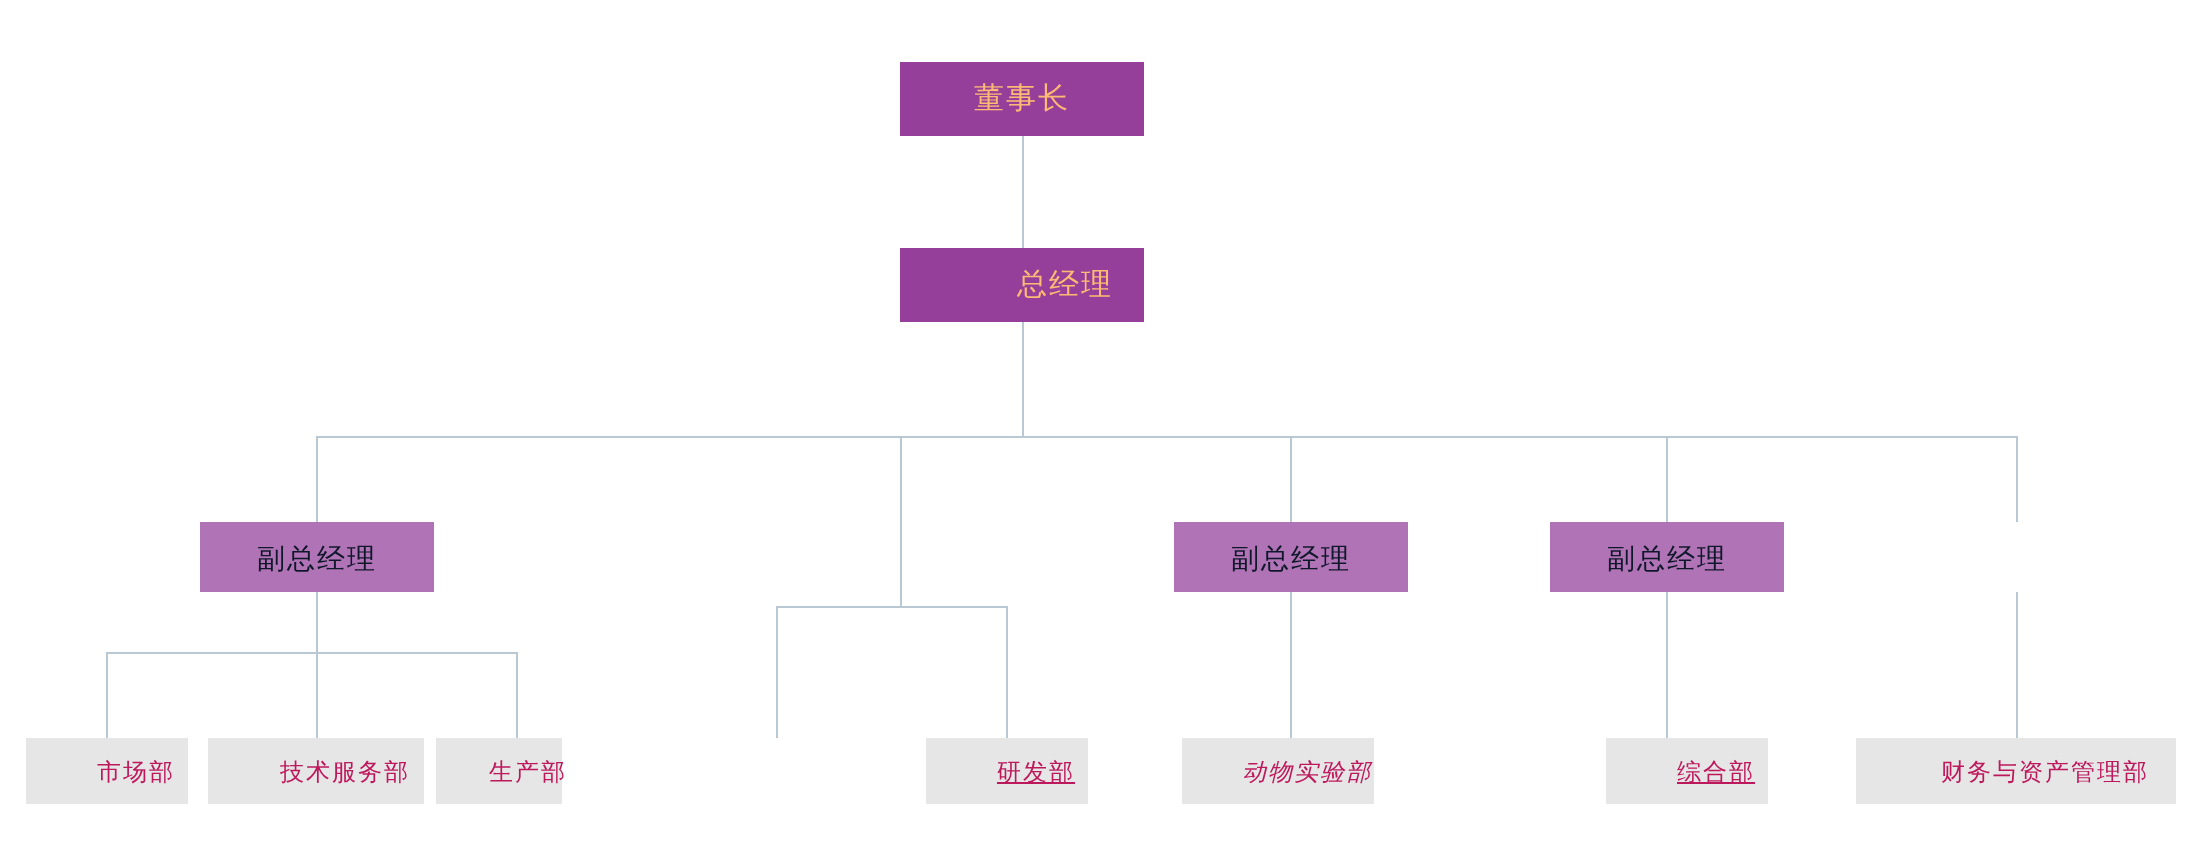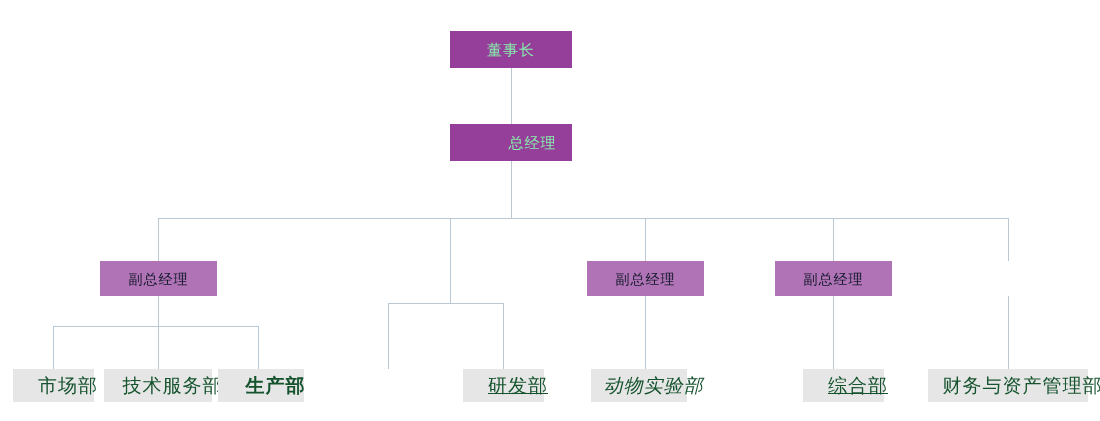--- a/index.html
+++ b/index.html
@@ -37,36 +37,36 @@
     align-items: center;
     justify-content: center;
     text-align: center;
     white-space: nowrap;
     letter-spacing: 1px;
     line-height: 1;
   }
 
   .node.level-1 {
     background: #963f9a;
-    color: #86efac;
+    color: #fdba74;
     font-size: 15px;
     height: 37px;
   }
 
   .node.level-2 {
     background: #b073b5;
     color: #0f172a;
     font-size: 14px;
     height: 35px;
   }
 
   .node.level-3 {
     background: #e6e6e6;
-    color: #14532d;
-    font-size: 19px;
+    color: #be185d;
+    font-size: 12px;
     height: 33px;
     padding-left: 29px;
   }
 </style>
 </head>
 <body>
 
 <div id="org-chart">
 
   <div class="line v" style="left:511px; top:68px; height:56px;"></div>
@@ -125,21 +125,21 @@
 
 
   <div class="node level-3" style="left:13px; top:369px; width:81px;">
     <span>市场部</span>
   </div>
 
   <div class="node level-3" style="left:104px; top:369px; width:108px;">
     <span>技术服务部</span>
   </div>
 
-  <div class="node level-3" style="left:218px; top:369px; width:86px;font-weight:bold;">
+  <div class="node level-3" style="left:218px; top:369px; width:63px;">
     <span>生产部</span>
   </div>
 
 
   <div class="node level-3" style="left:463px; top:369px; width:81px;text-decoration:underline;">
     <span>研发部</span>
   </div>
 
   <div class="node level-3" style="left:591px; top:369px; width:96px;font-style:italic;">
     <span>动物实验部</span>

